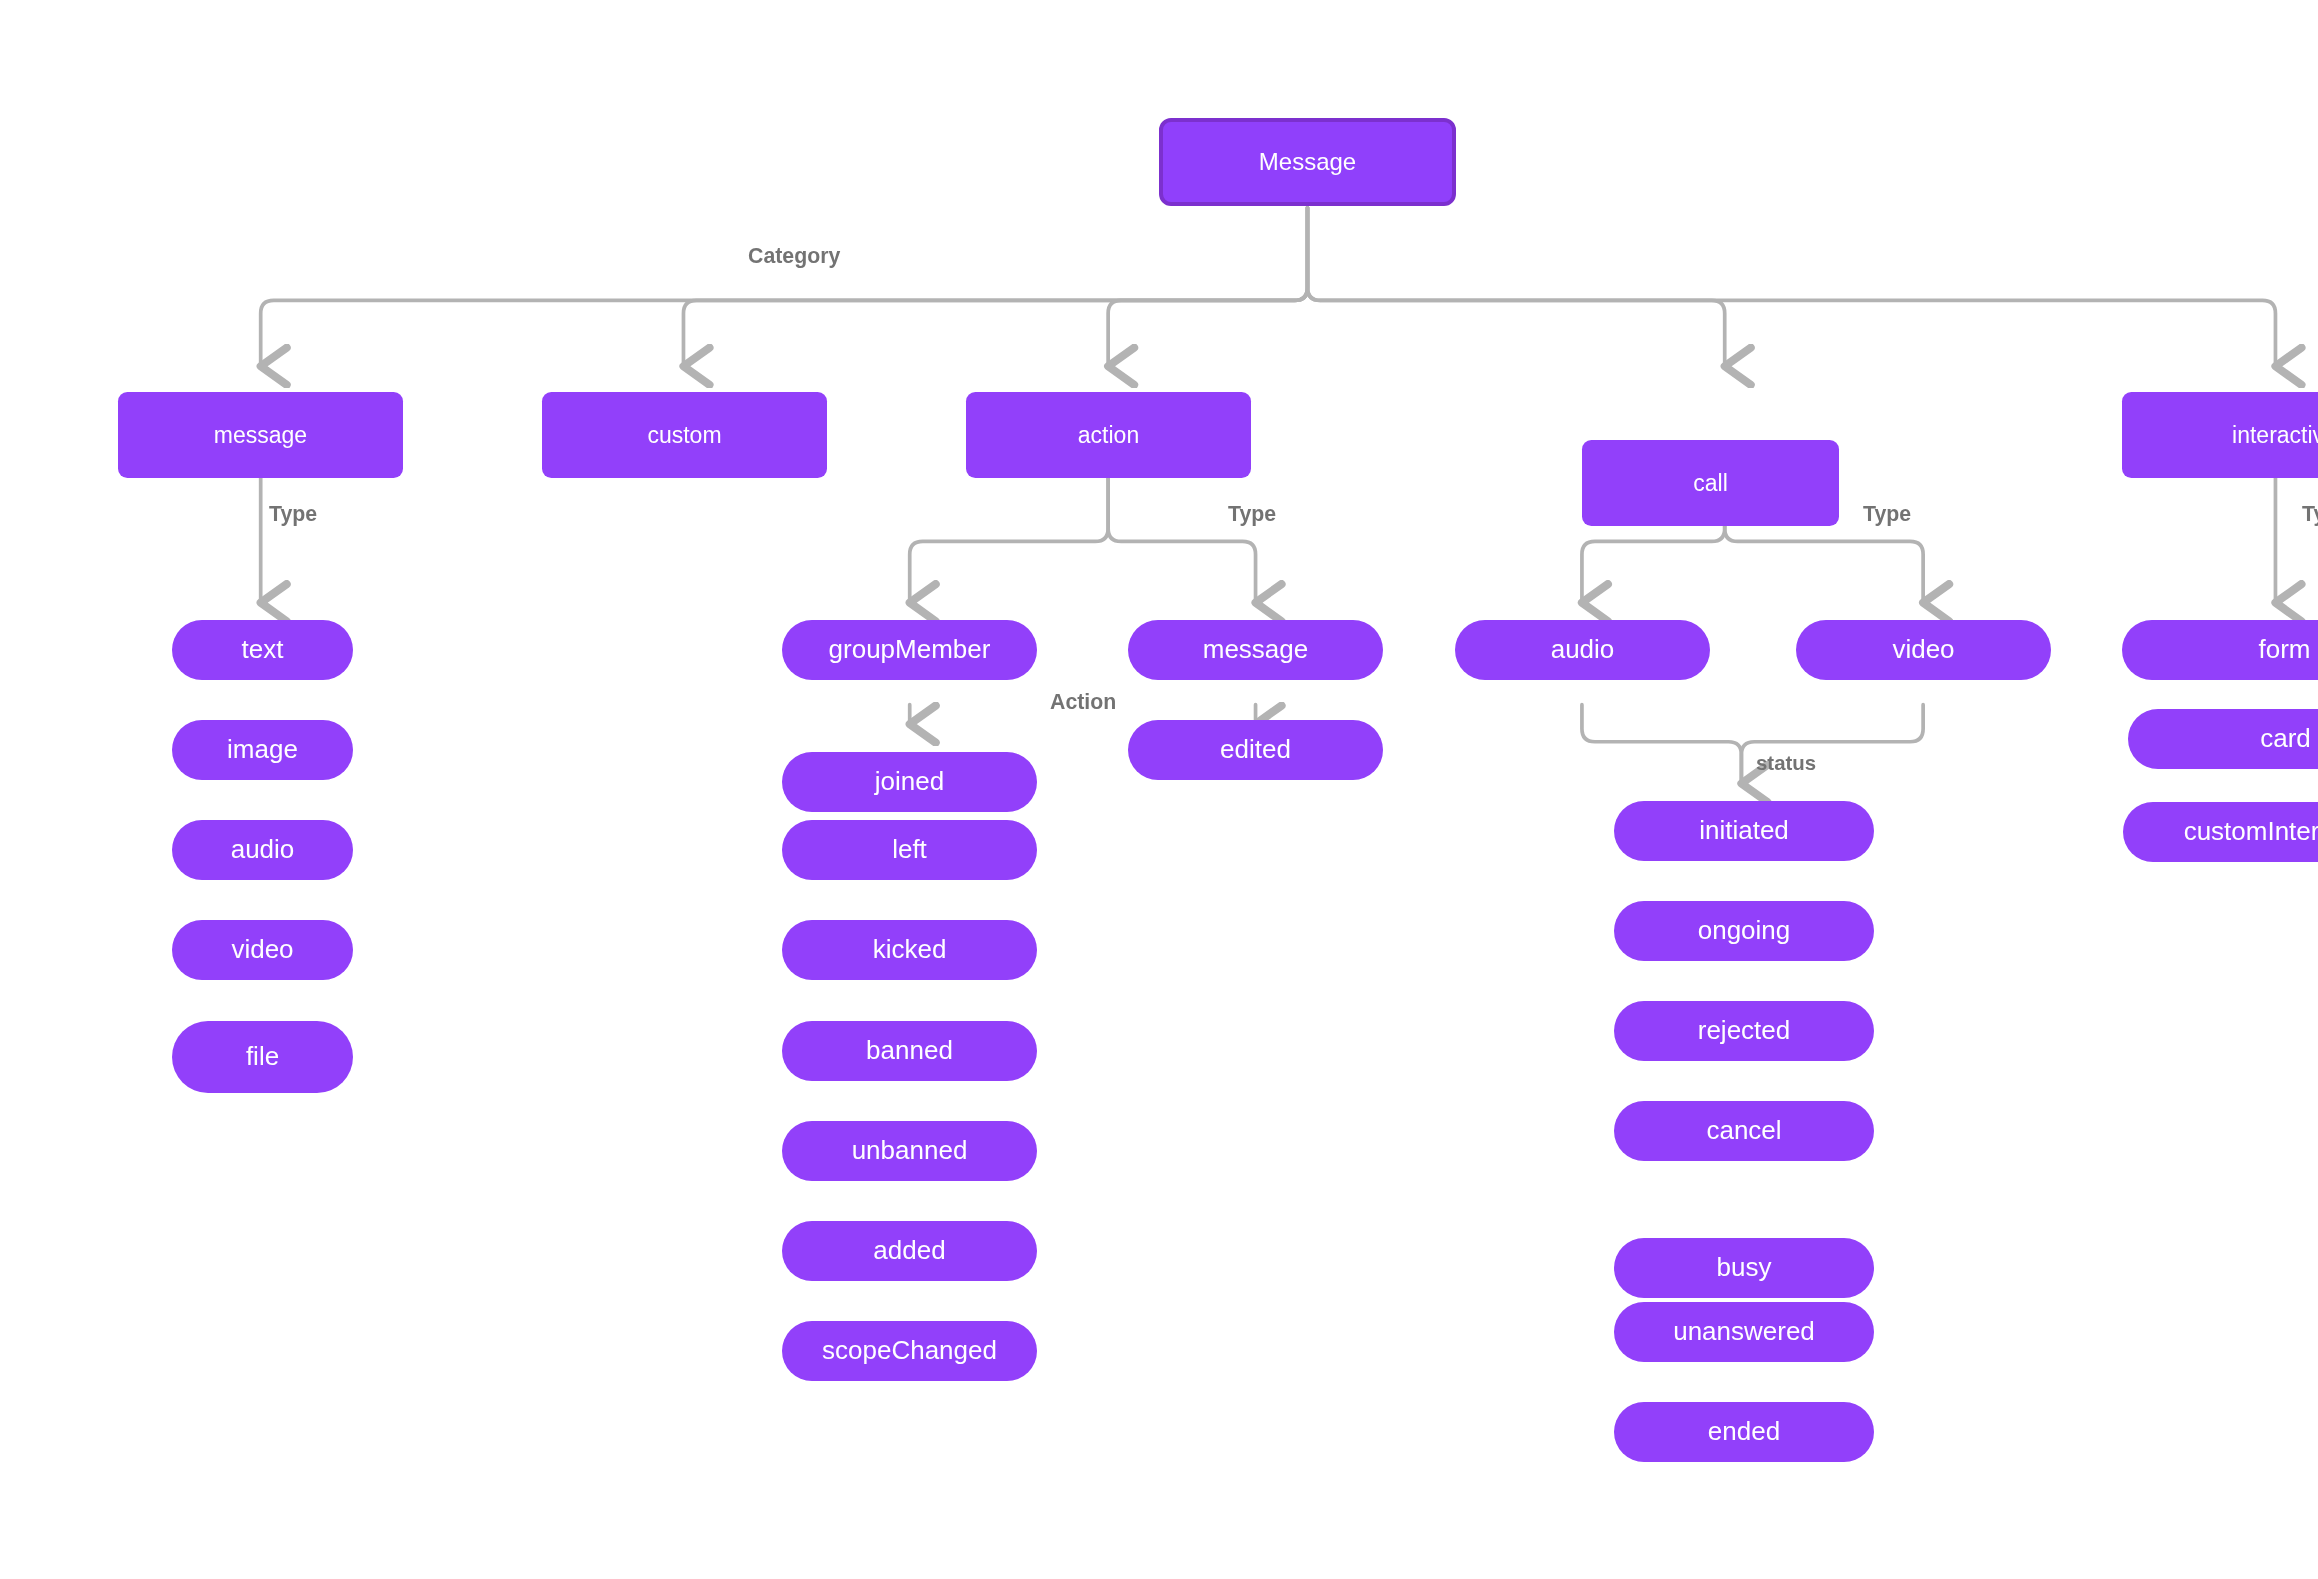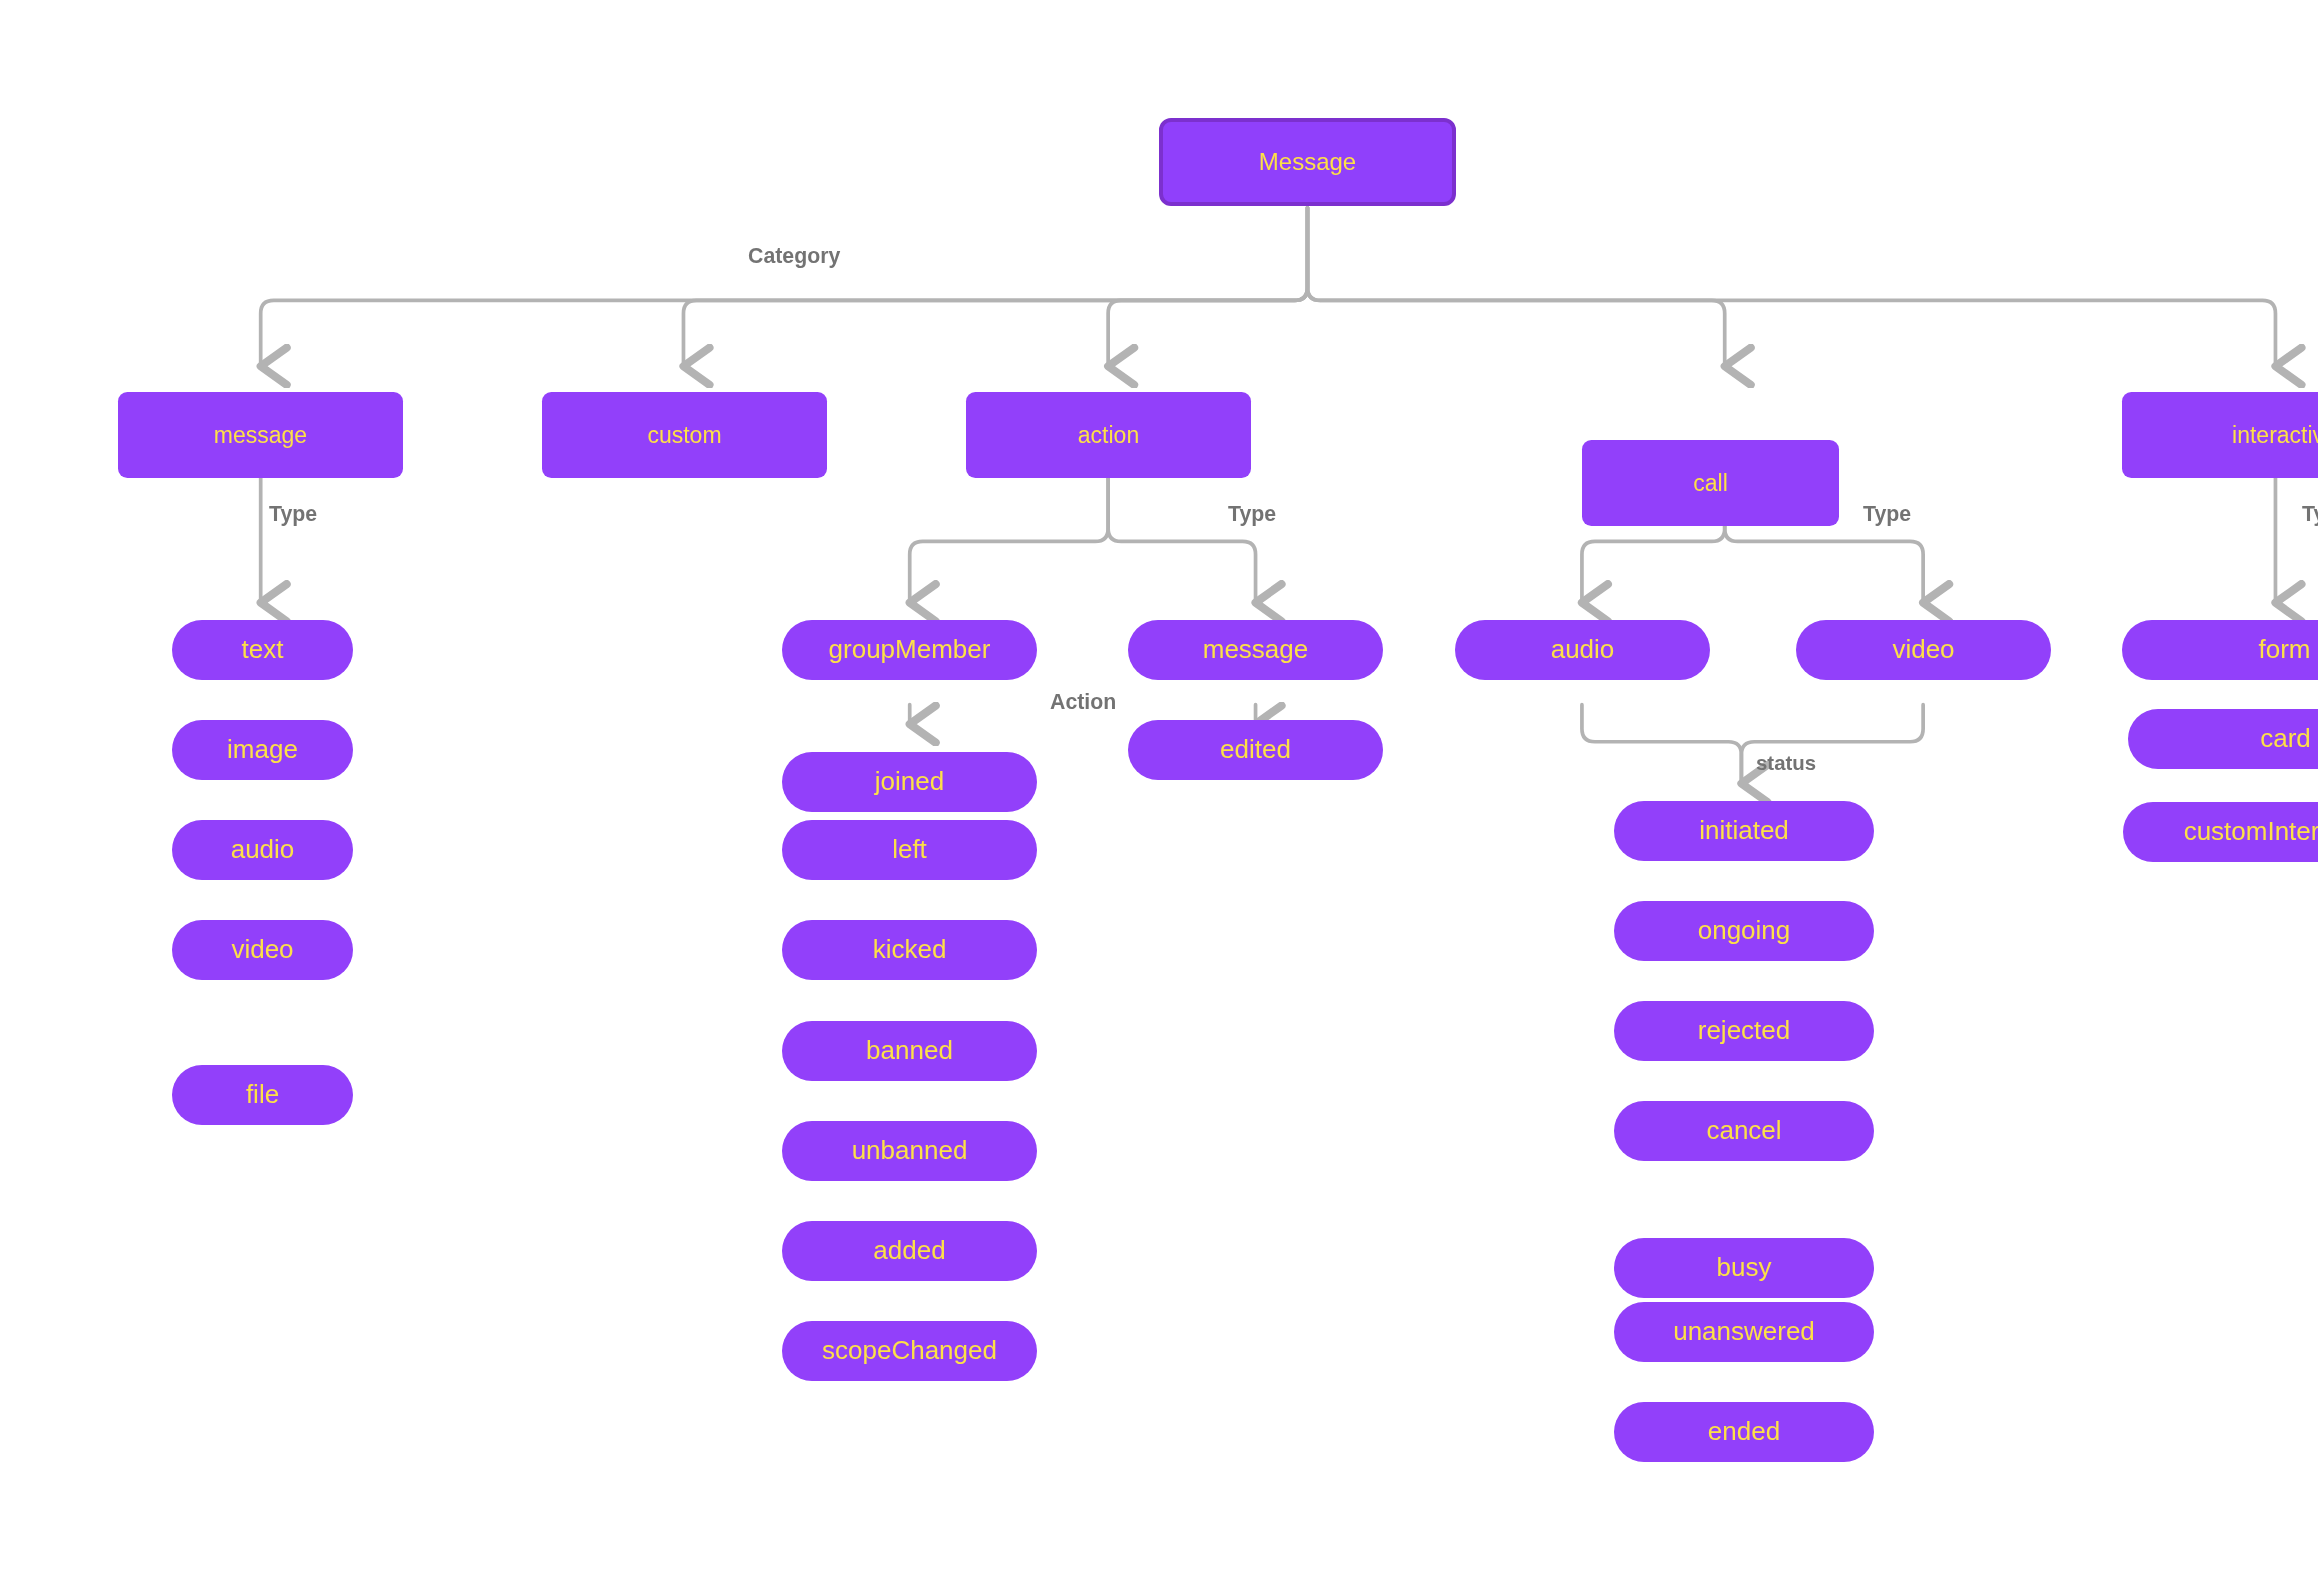--- a/index.html
+++ b/index.html
@@ -25,21 +25,21 @@
     width: 2538px;
     height: 1579px;
     pointer-events: none;
   }
   .node {
     position: absolute;
     box-sizing: border-box;
     display: flex;
     align-items: center;
     justify-content: center;
-    color: #fde047;
+    color: #ffffff;
     background: #9240FA;
     text-align: center;
     line-height: 1.15;
     white-space: nowrap;
     user-select: none;
   }
   .node.root {
     background: #9040FB;
     border: 4.2px solid #7C30CE;
     border-radius: 12px;
@@ -128,21 +128,21 @@
   </div>
   <div class="node leaf" style="left:172px; top:720px; width:181px; height:60px;">
     <span>image</span>
   </div>
   <div class="node leaf" style="left:172px; top:820px; width:181px; height:60px;">
     <span>audio</span>
   </div>
   <div class="node leaf" style="left:172px; top:920px; width:181px; height:60px;">
     <span>video</span>
   </div>
-  <div class="node leaf" style="left:172px; top:1021px; width:181px; height:60px;margin-top:44px;">
+  <div class="node leaf" style="left:172px; top:1021px; width:181px; height:72px;">
     <span>file</span>
   </div>
 
   <div class="node leaf" style="left:782px; top:620px; width:255px; height:60px;">
     <span>groupMember</span>
   </div>
   <div class="node leaf" style="left:1128px; top:620px; width:255px; height:60px;">
     <span>message</span>
   </div>
 

